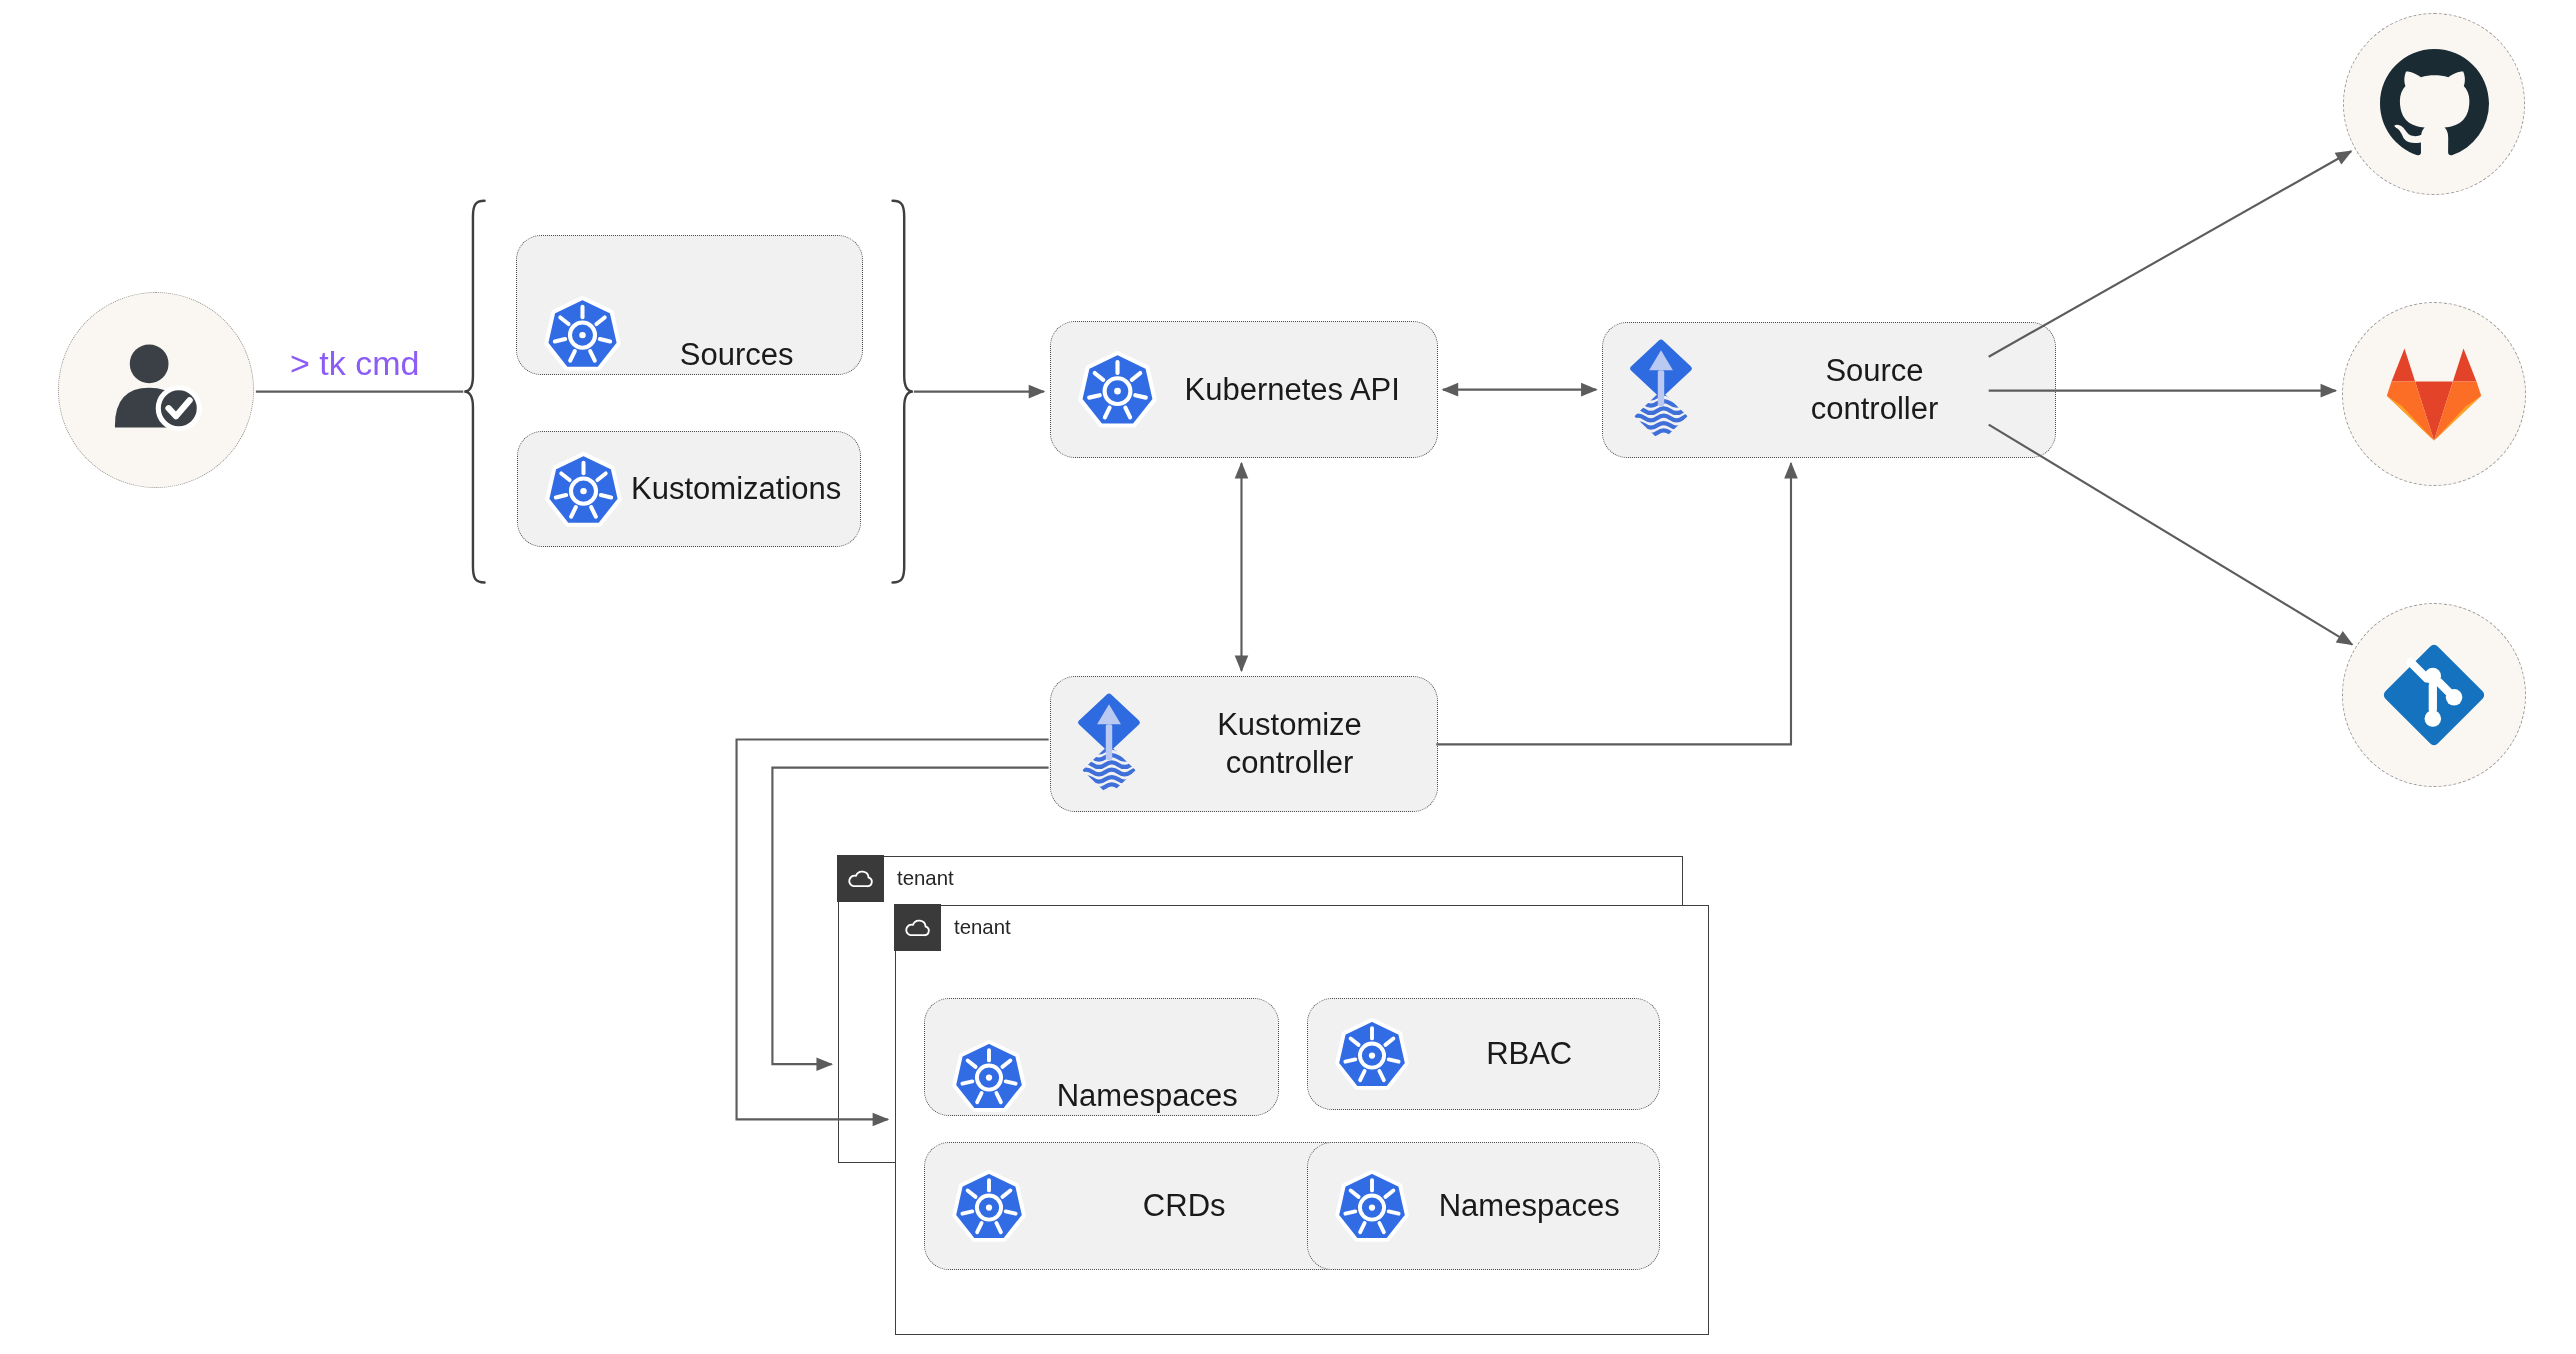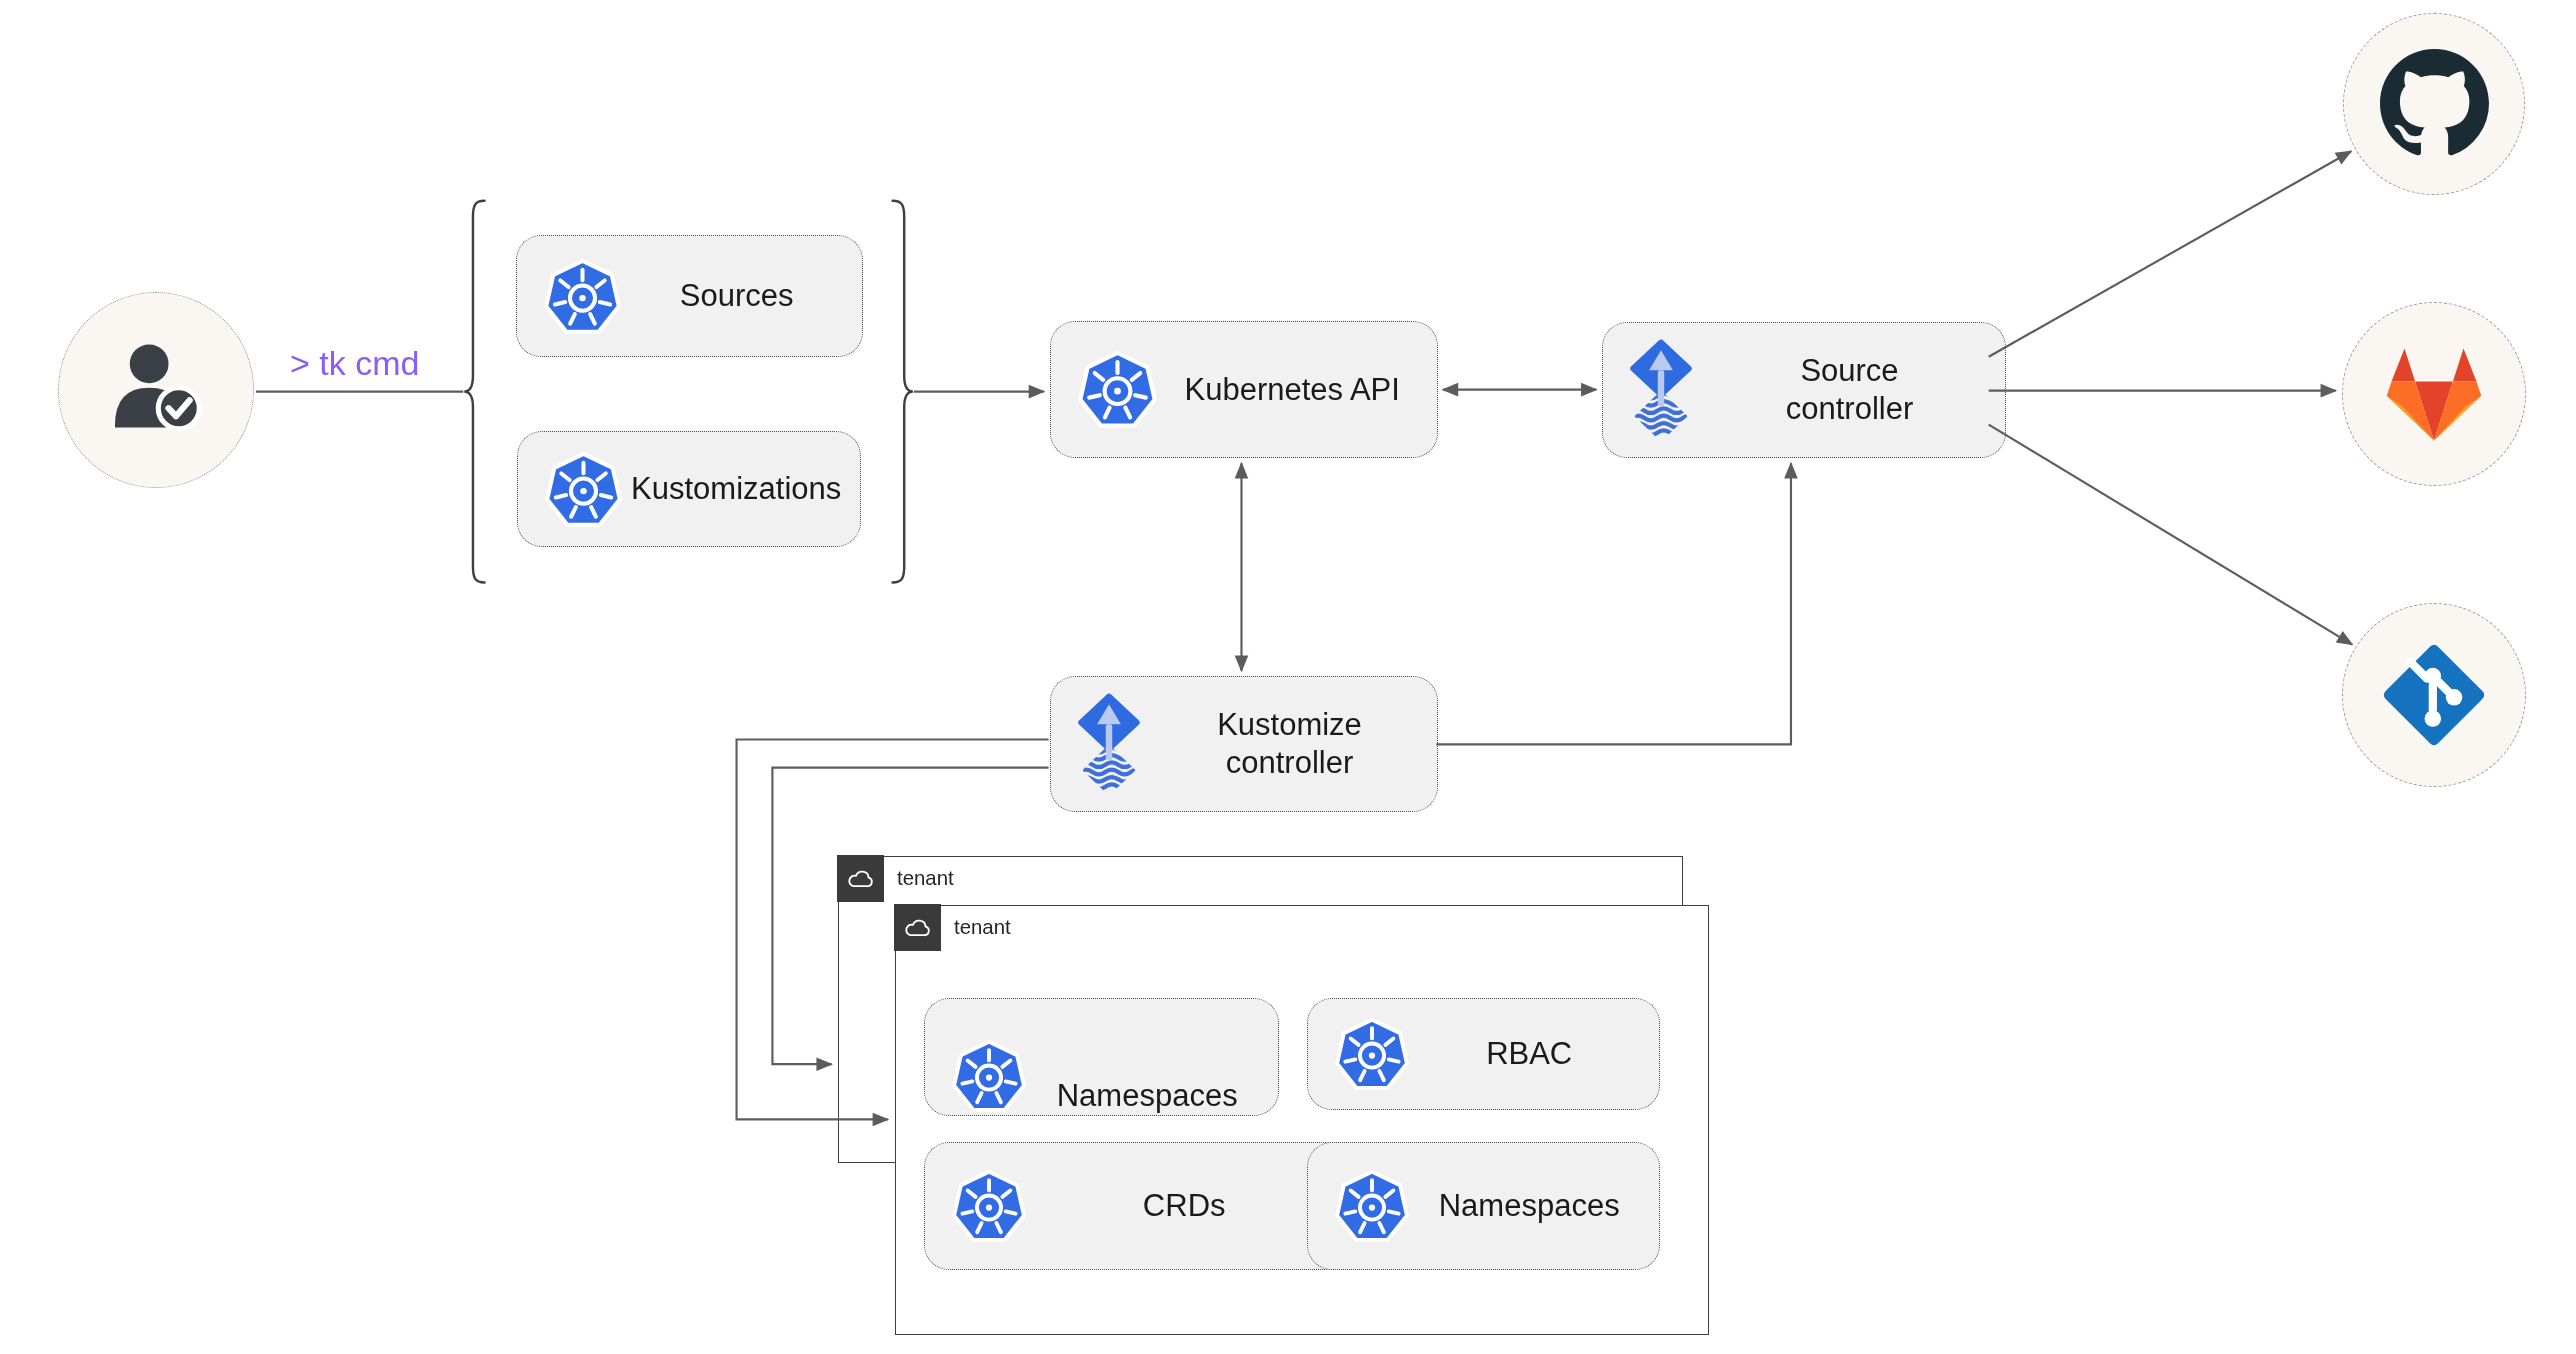--- a/index.html
+++ b/index.html
@@ -115,21 +115,21 @@
     </defs>
   </svg>
 
   <div class="circle fine" style="left:58px;top:292px;width:196px;height:196px;">
     <svg width="114" height="114" viewBox="0 0 118 118">
         <use href="#sym-person"></use>
       </svg>
   </div>
   <span class="cmd-label" style="left:290px;top:344px;">&gt; tk cmd</span>
 
-  <div class="node" style="left:516px;top:235px;width:347px;height:122px;">
+  <div class="node" style="left:516px;top:235px;width:347px;height:140px;align-items:flex-end;">
     <span class="icon">
       <svg width="81" height="81" viewBox="0 0 84 84">
           <use href="#sym-k8s"></use>
         </svg>
       </span>
     <span class="label">Sources</span>
   </div>
   <div class="node" style="left:517px;top:431px;width:344px;height:116px;">
     <span class="icon">
       <svg width="81" height="81" viewBox="0 0 84 84">
@@ -141,21 +141,21 @@
 
   <div class="node" style="left:1050px;top:321px;width:388px;height:137px;">
     <span class="icon">
       <svg width="83" height="83" viewBox="0 0 86 86">
           <use href="#sym-k8s"></use>
         </svg>
       </span>
     <span class="label">Kubernetes API</span>
   </div>
 
-  <div class="node" style="left:1602px;top:322px;width:404px;height:136px;">
+  <div class="node" style="left:1602px;top:322px;width:454px;height:136px;">
     <span class="icon">
       <svg width="66" height="103" viewBox="0 0 68 106">
           <use href="#sym-flux"></use>
         </svg>
       </span>
     <span class="label wrap-sm">Source controller</span>
   </div>
 
   <div class="node" style="left:1050px;top:676px;width:388px;height:136px;">
     <span class="icon">

